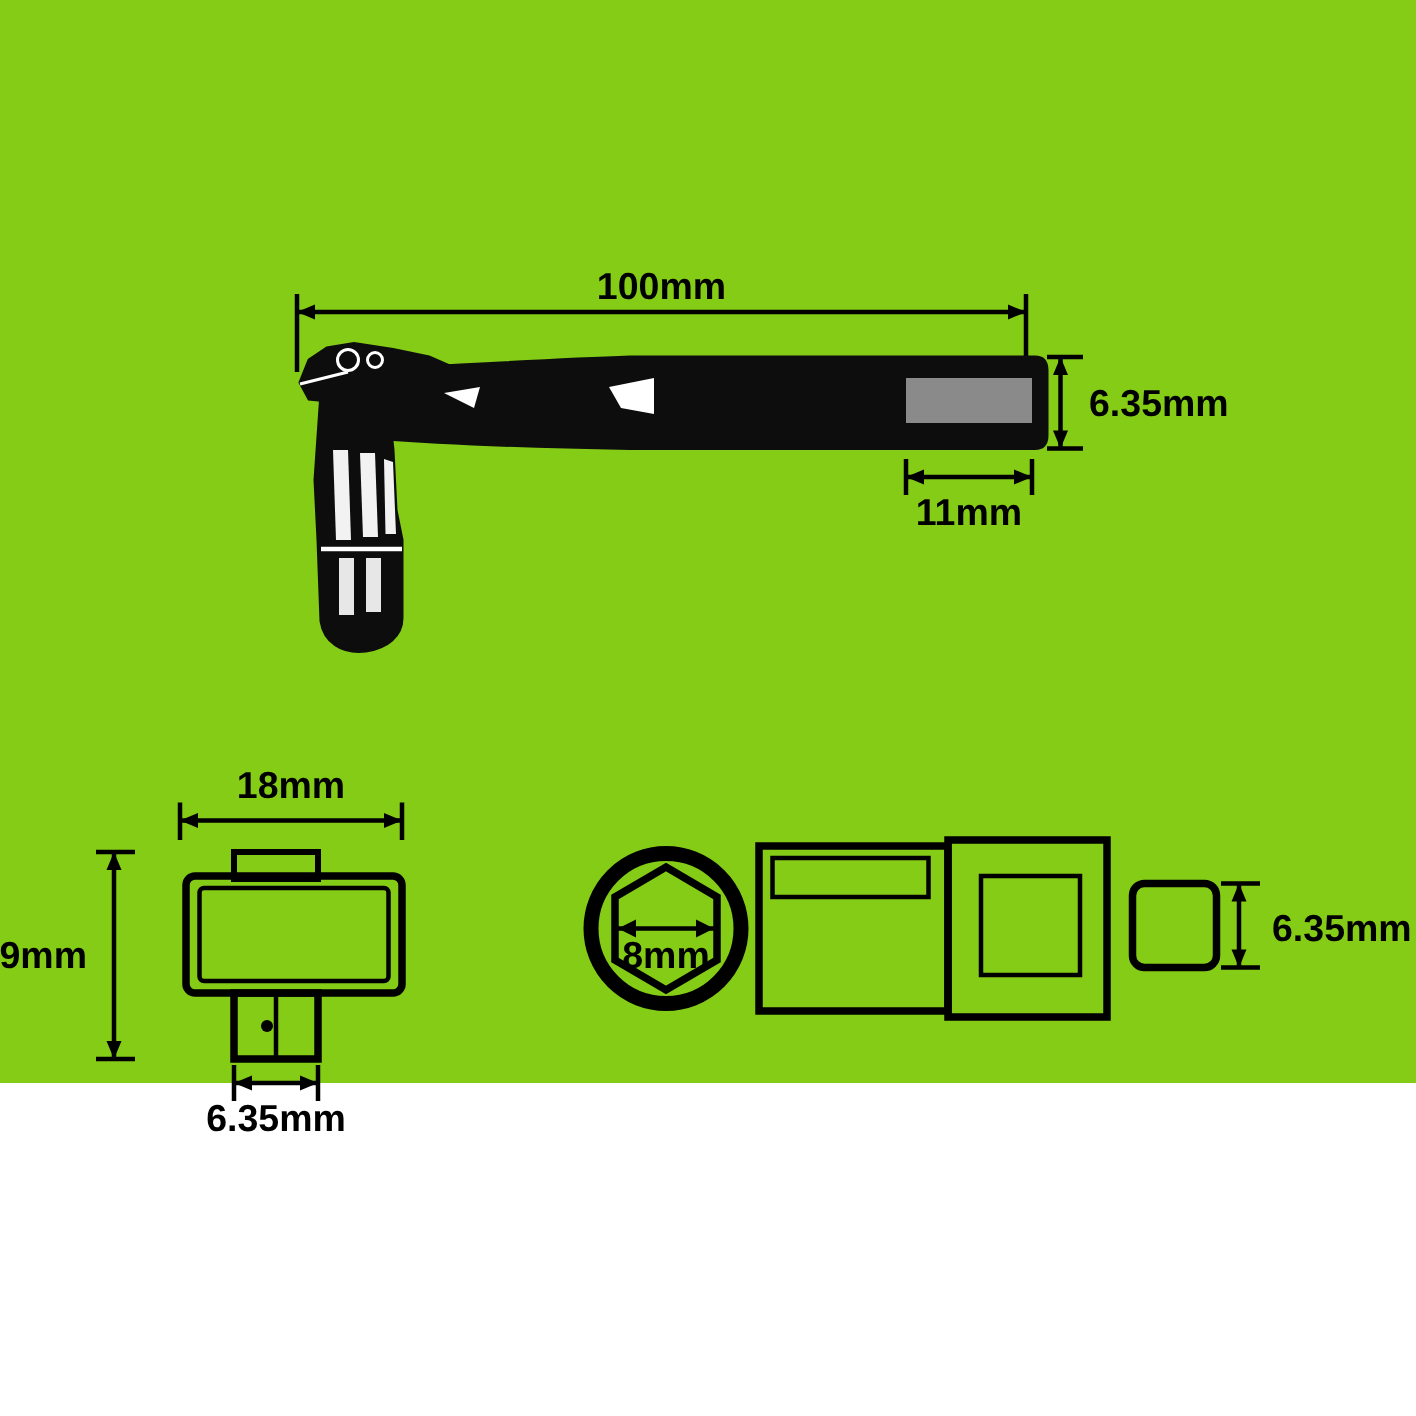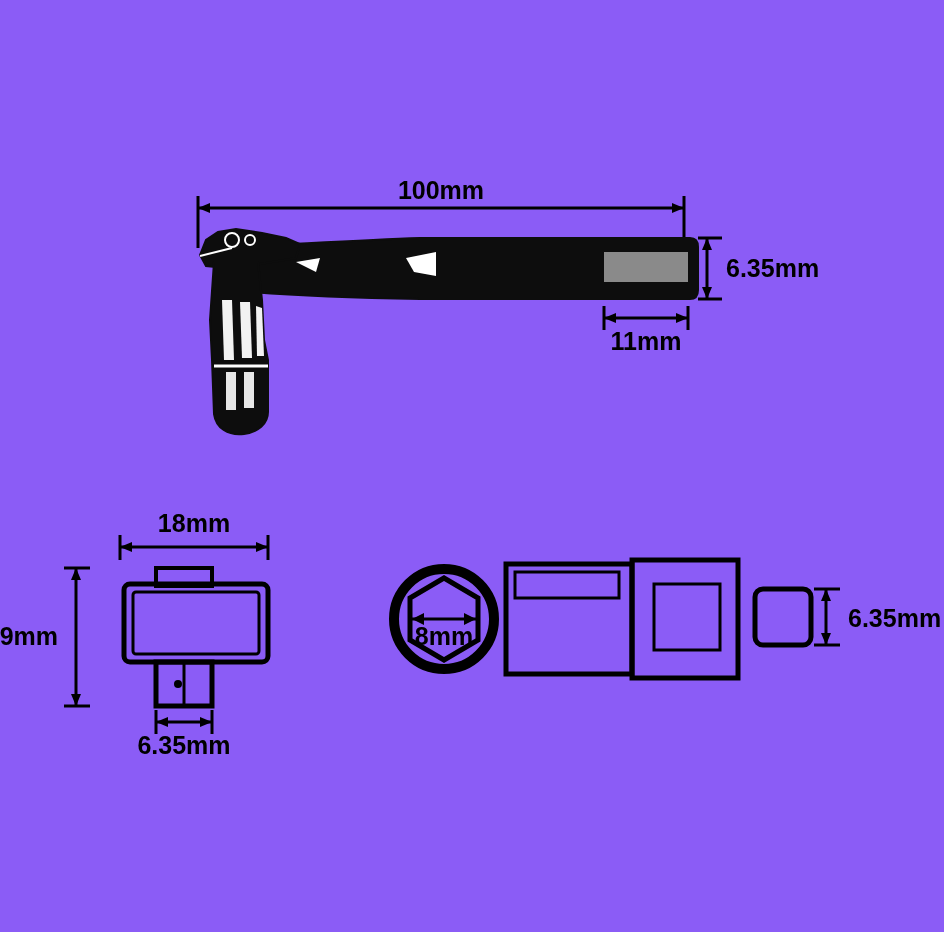--- a/index.html
+++ b/index.html
@@ -9,22 +9,22 @@
   }
   body {
     width: 944px;
     height: 944px;
     font-family: "Liberation Sans", sans-serif;
     overflow: hidden;
   }
   #stage {
     position: relative;
     width: 944px;
-    height: 932px;
-    background: #8b5cf6;
+    height: 722px;
+    background: #84cc16;
   }
   svg.diagram {
     position: absolute;
     left: 0;
     top: 0;
     width: 944px;
     height: 944px;
   }
   .dimtext {
     font-family: "Liberation Sans", sans-serif;

